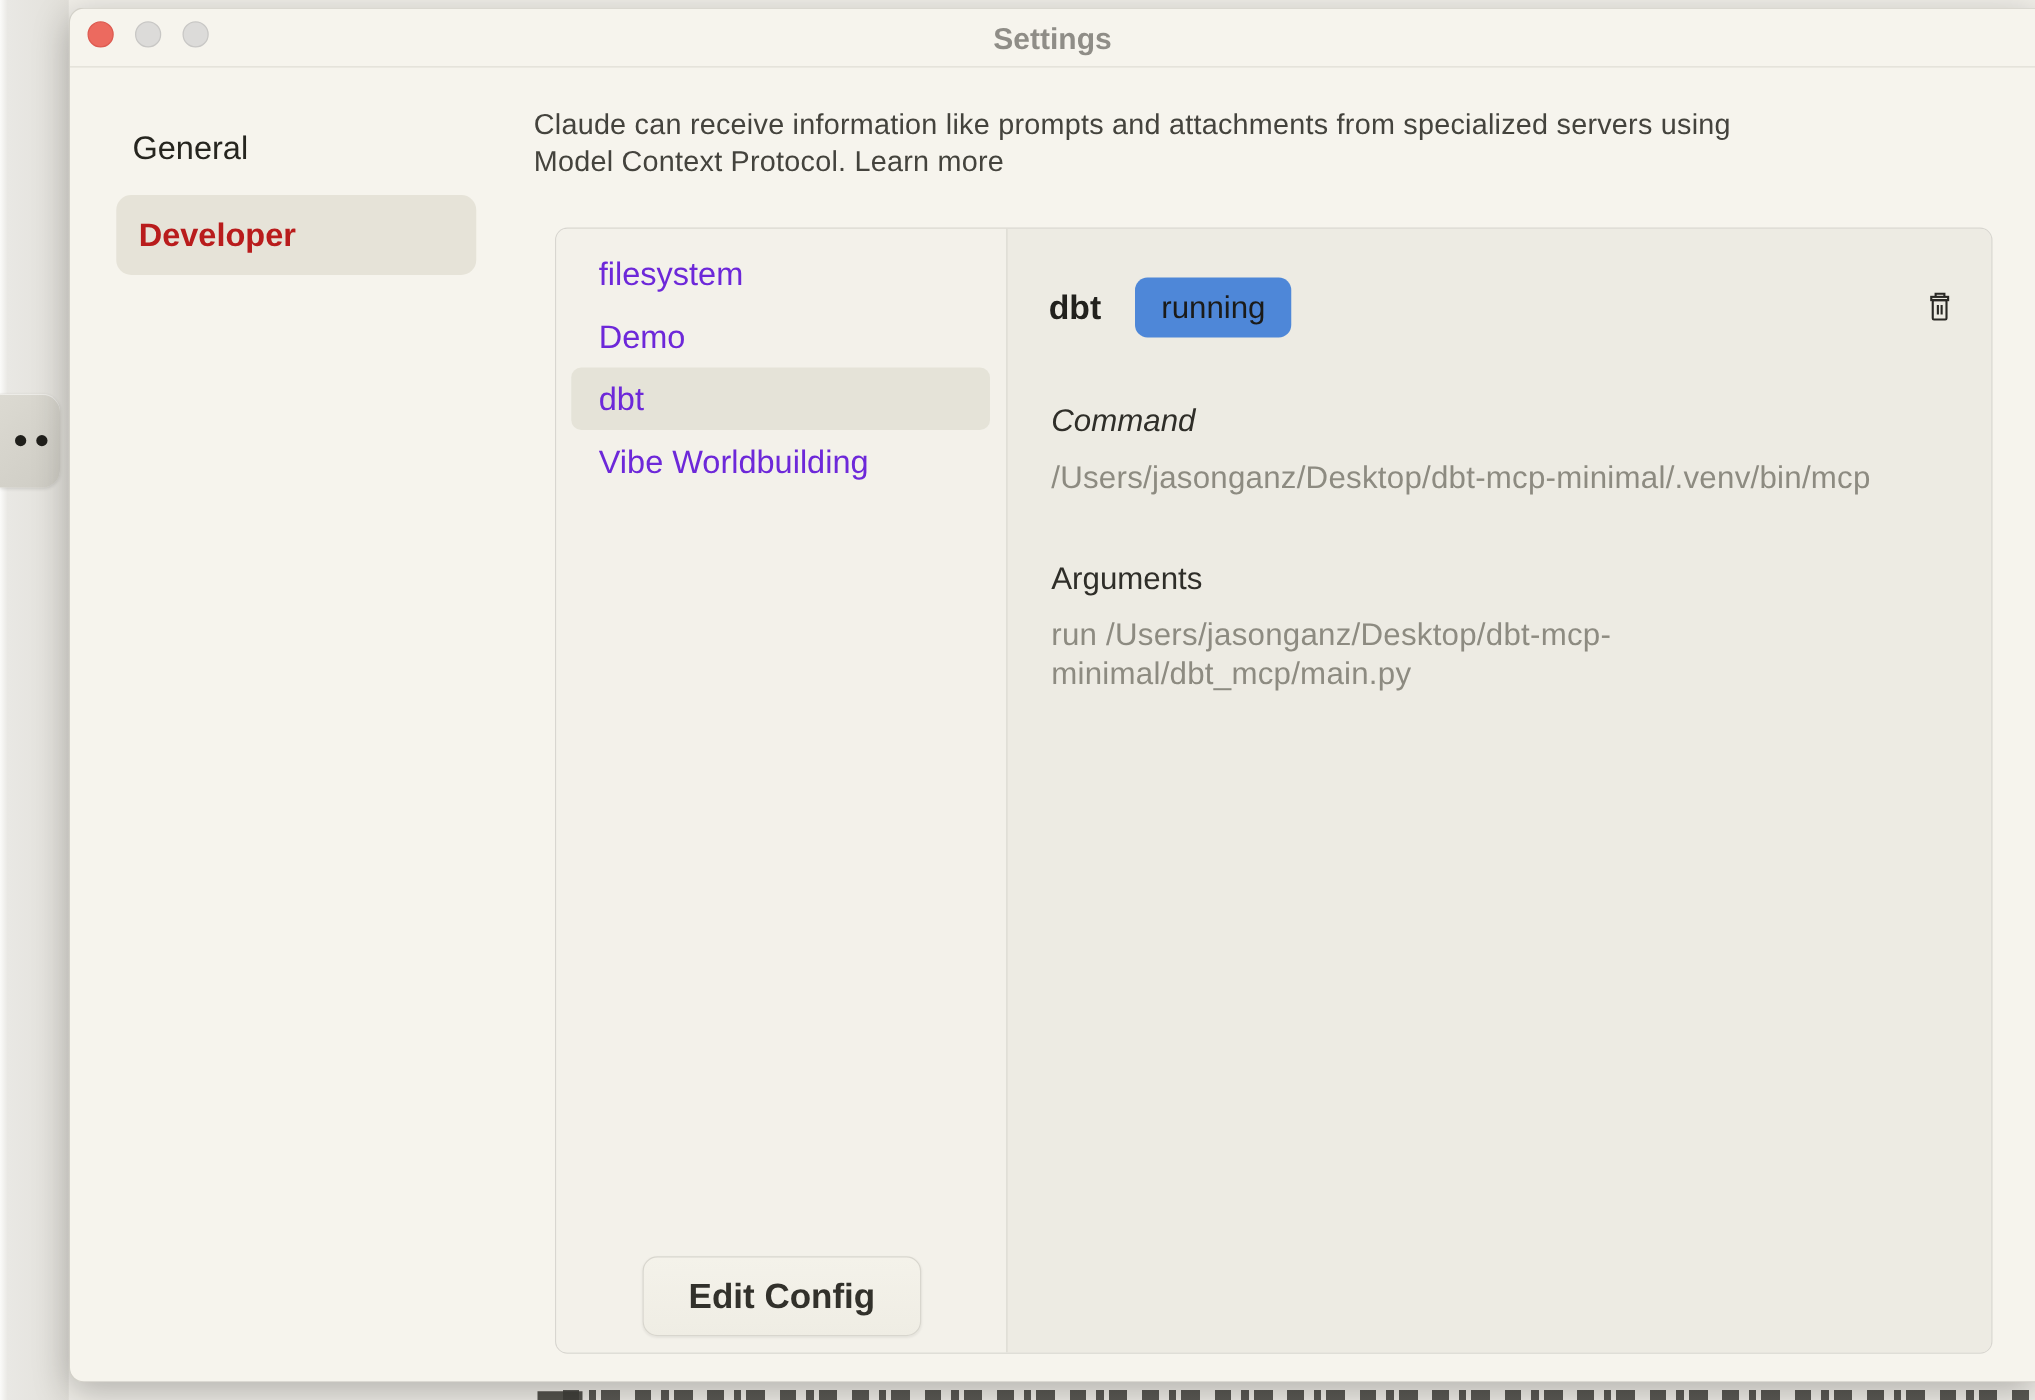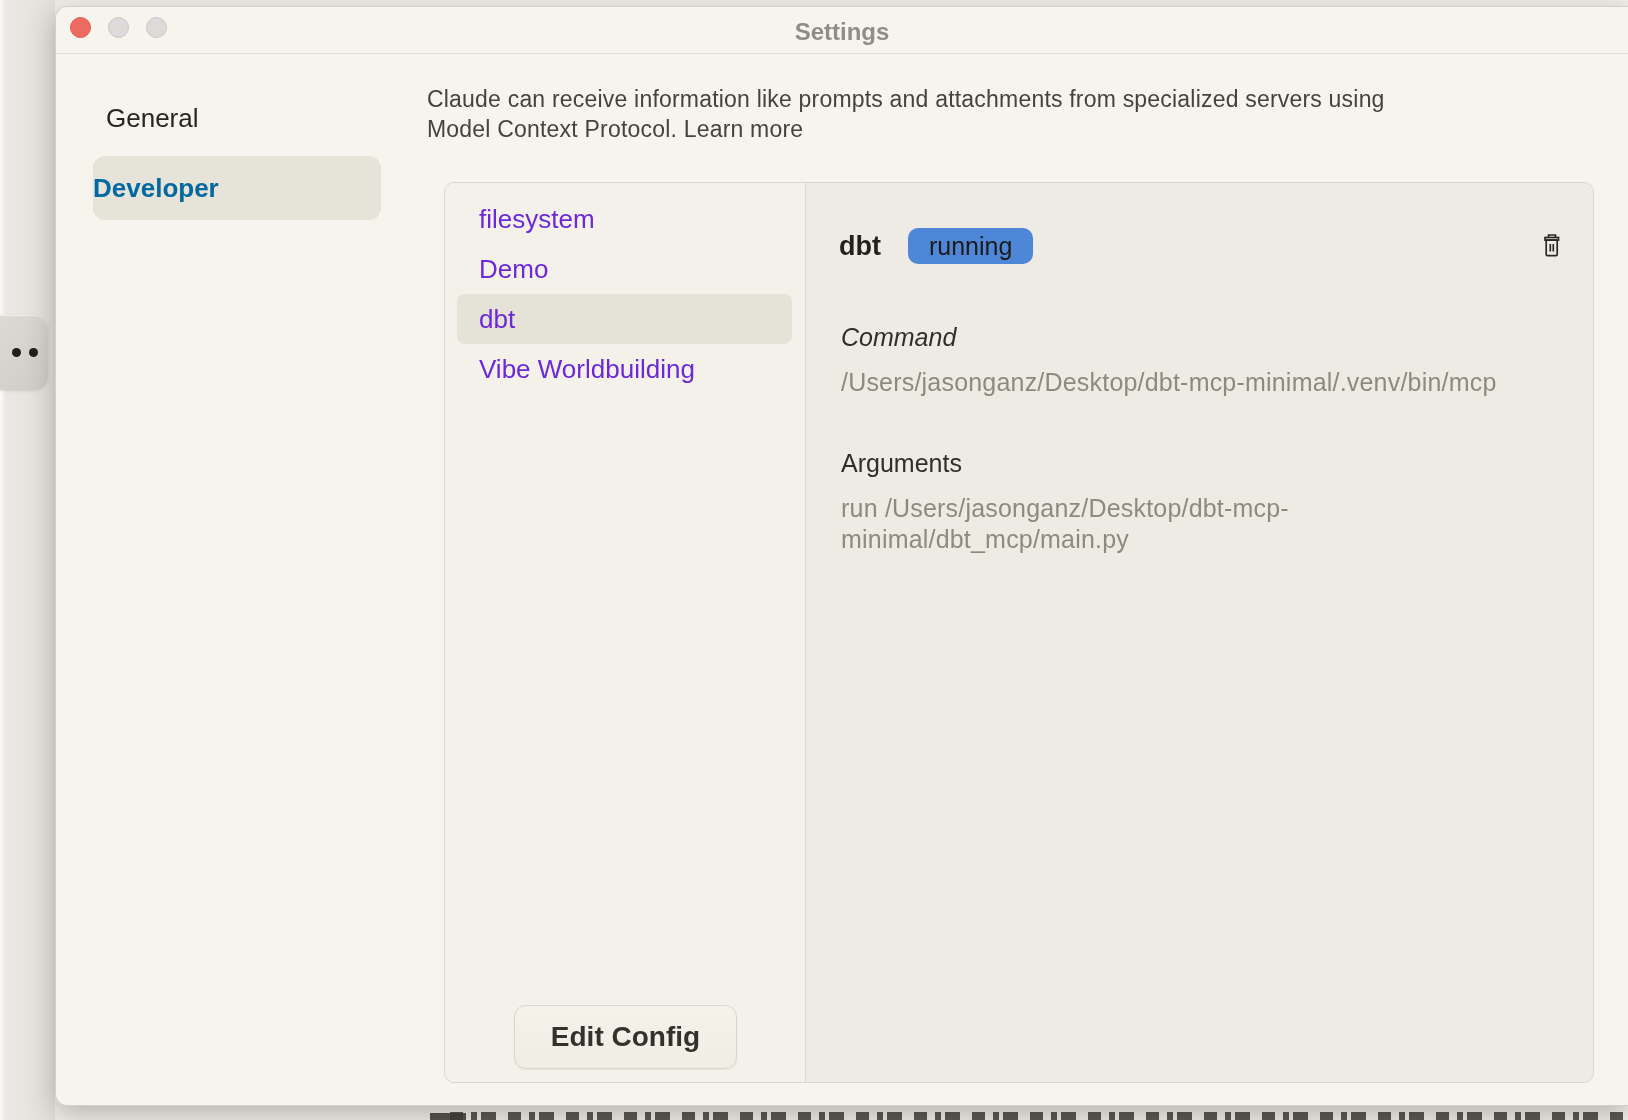--- a/index.html
+++ b/index.html
@@ -61,22 +61,22 @@
   .tl.grey1 { left:52px; background:#DCDBD9; border:1px solid #C8C7C5; }
   .tl.grey2 { left:90px; background:#DCDBD9; border:1px solid #C8C7C5; }
 
   
   .nav-item-general {
     position:absolute; left:50px; top:96px; font-size:26px; color:#26251F;
   }
   .nav-item-developer {
     position:absolute; left:37px; top:149px; width:288px; height:64px;
     background:#E6E3D8; border-radius:12px;
-    display:flex; align-items:center; padding-left:0;
-    font-size:26px; font-weight:700; color:#0369a1;
+    display:flex; align-items:center; padding-left:18px;
+    font-size:26px; font-weight:700; color:#b91c1c;
   }
 
   
   .description {
     position:absolute; left:371px; top:77px;
     font-size:23px; line-height:30px; color:#44433D; letter-spacing:.2px;
   }
   .learn-more { color:#44433D; cursor:pointer; }
 
   
@@ -107,21 +107,21 @@
 
   .detail-col {
     position:relative; flex:1; background:#EDEBE3; border-left:1px solid #DCDAD2;
   }
   .detail-header {
     position:absolute; left:33px; top:40px; height:46px;
     display:flex; align-items:center; gap:27px;
   }
   .server-name { font-size:27px; font-weight:700; color:#22211D; }
   .status-badge {
-    height:36px; padding:0 21px; border-radius:10px; background:#4E87D8;
+    height:48px; padding:0 21px; border-radius:10px; background:#4E87D8;
     display:flex; align-items:center;
     font-size:25px; color:#1B1B19;
   }
   .trash-btn {
     position:absolute; right:30px; top:50px; width:22px; height:26px;
     background:none; border:none; cursor:pointer; padding:0;
   }
   .field-label { position:absolute; left:35px; font-size:25px; font-weight:500; color:#2F2E29; }
   .field-value { position:absolute; left:35px; font-size:25px; color:#8D8B81; line-height:31px; letter-spacing:.2px; }
   .cmd-label  { top:140px;font-style:italic; }

